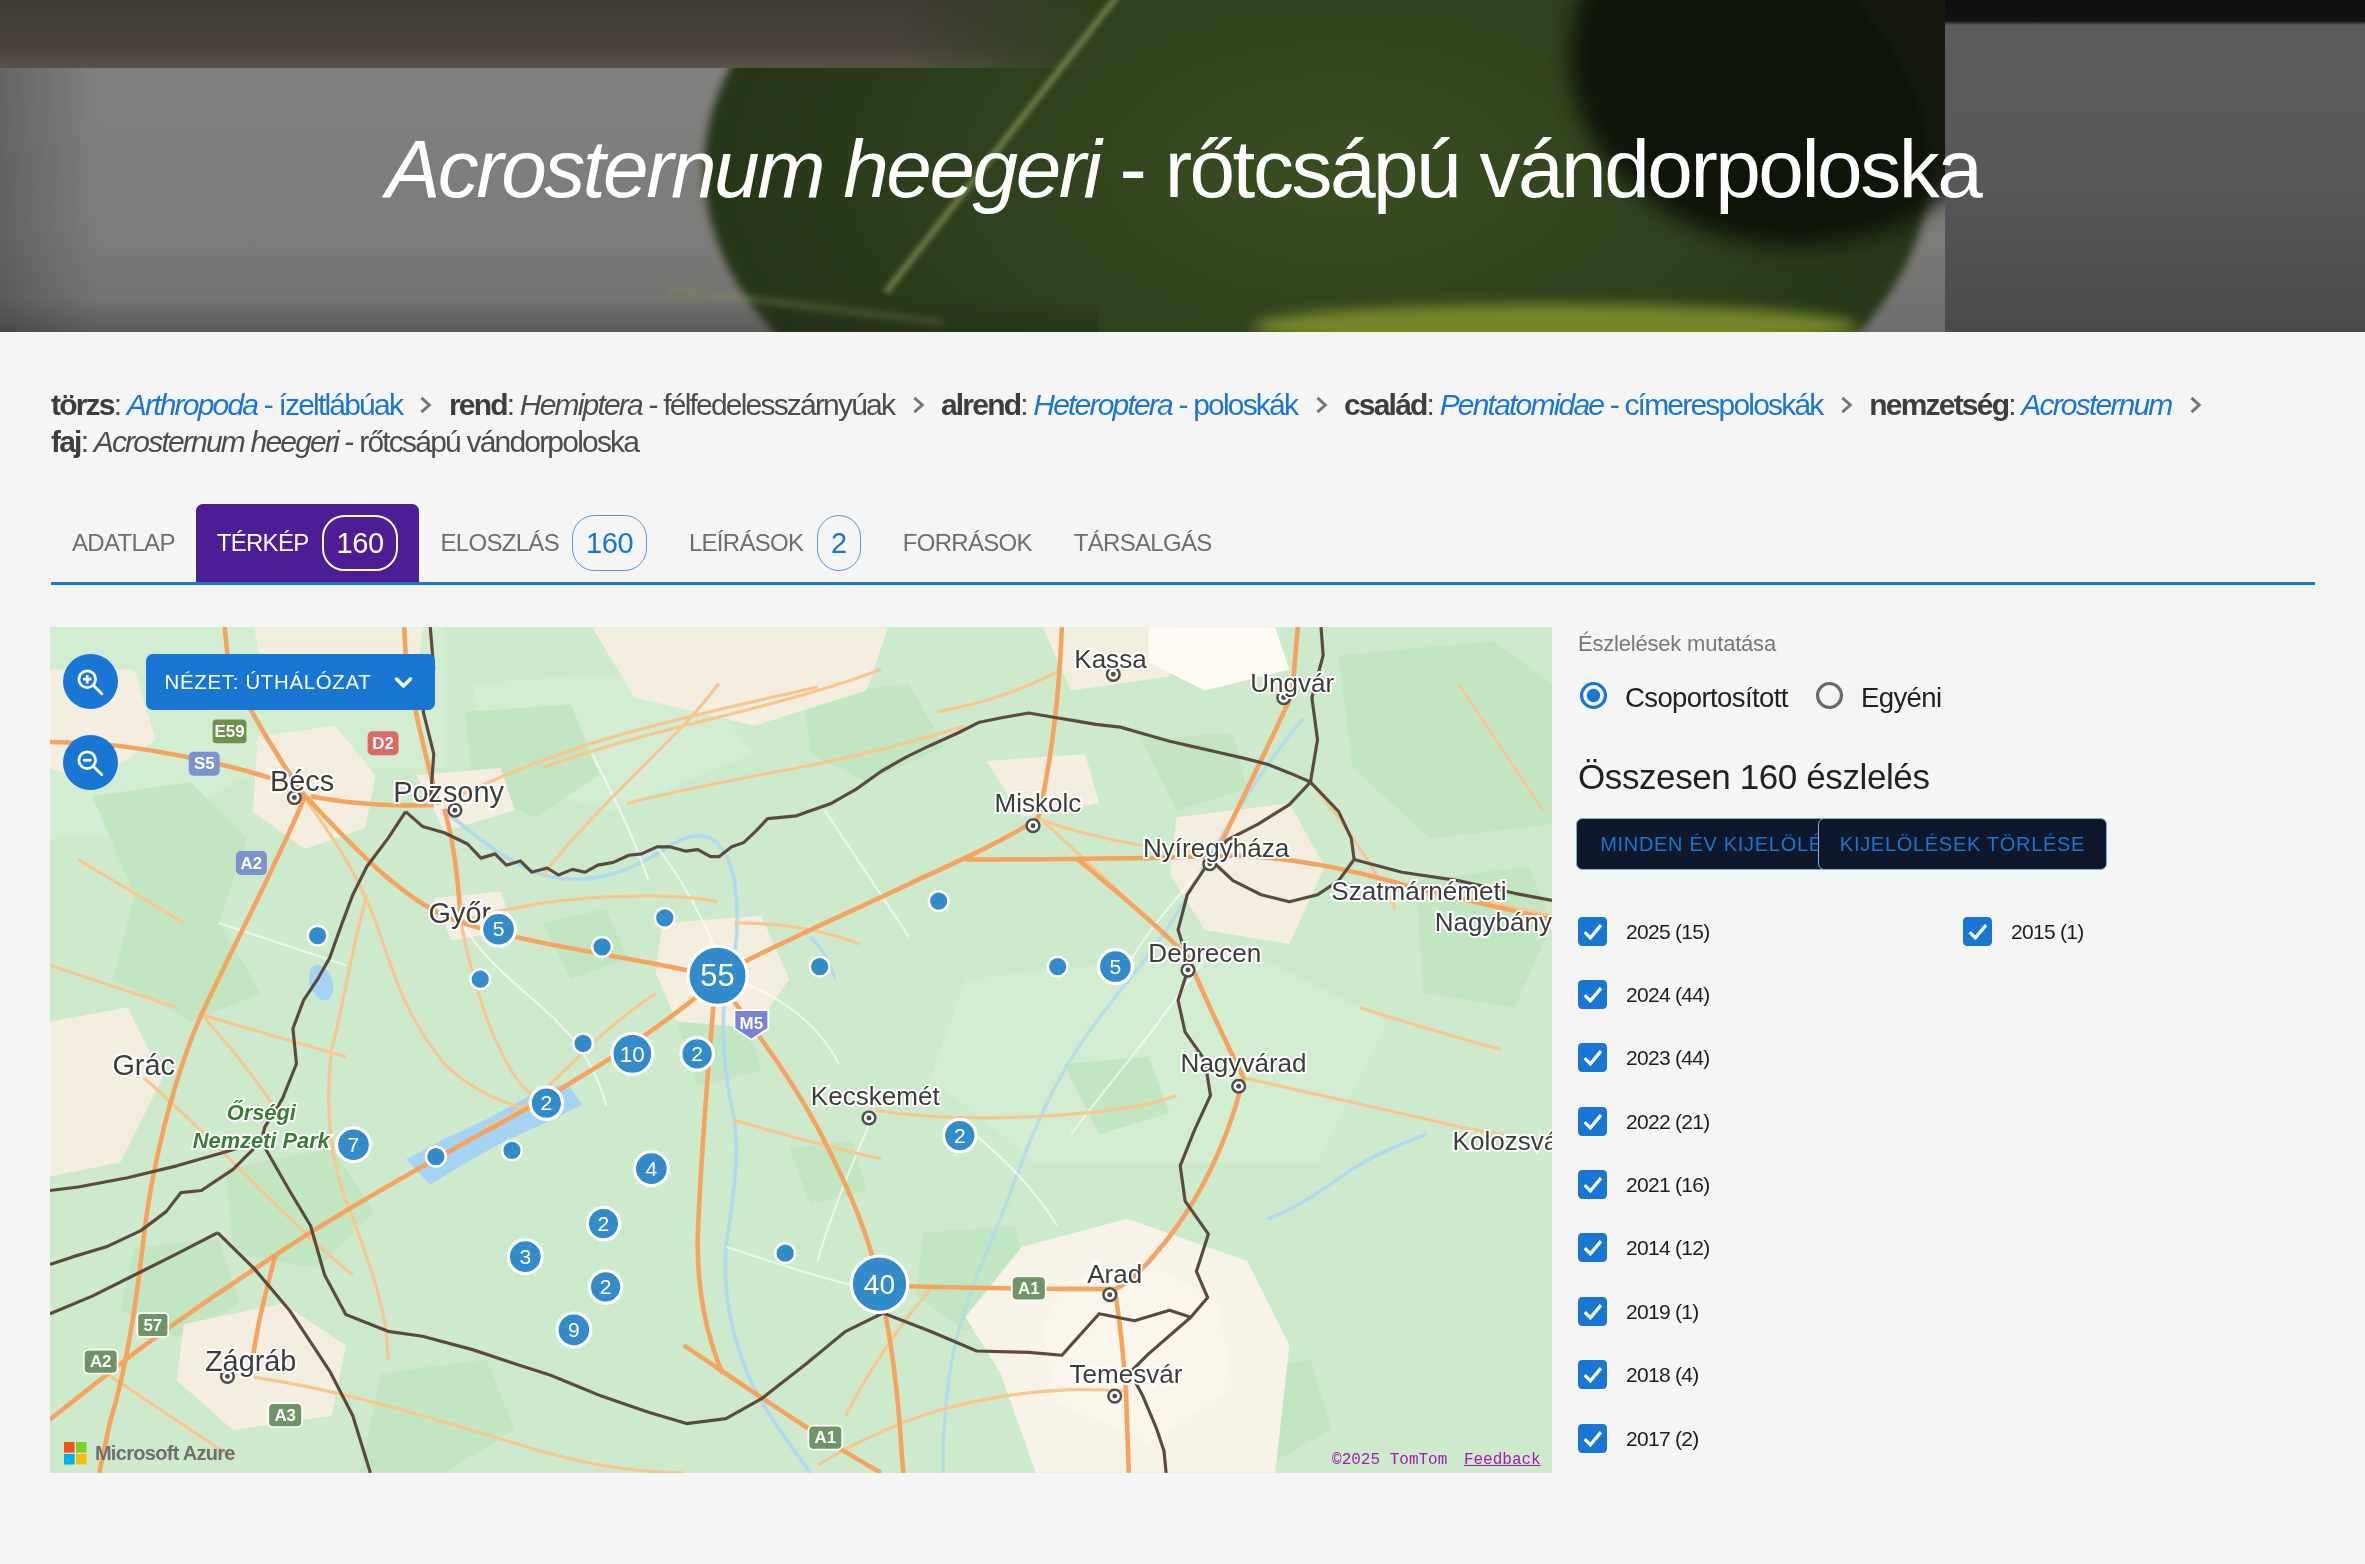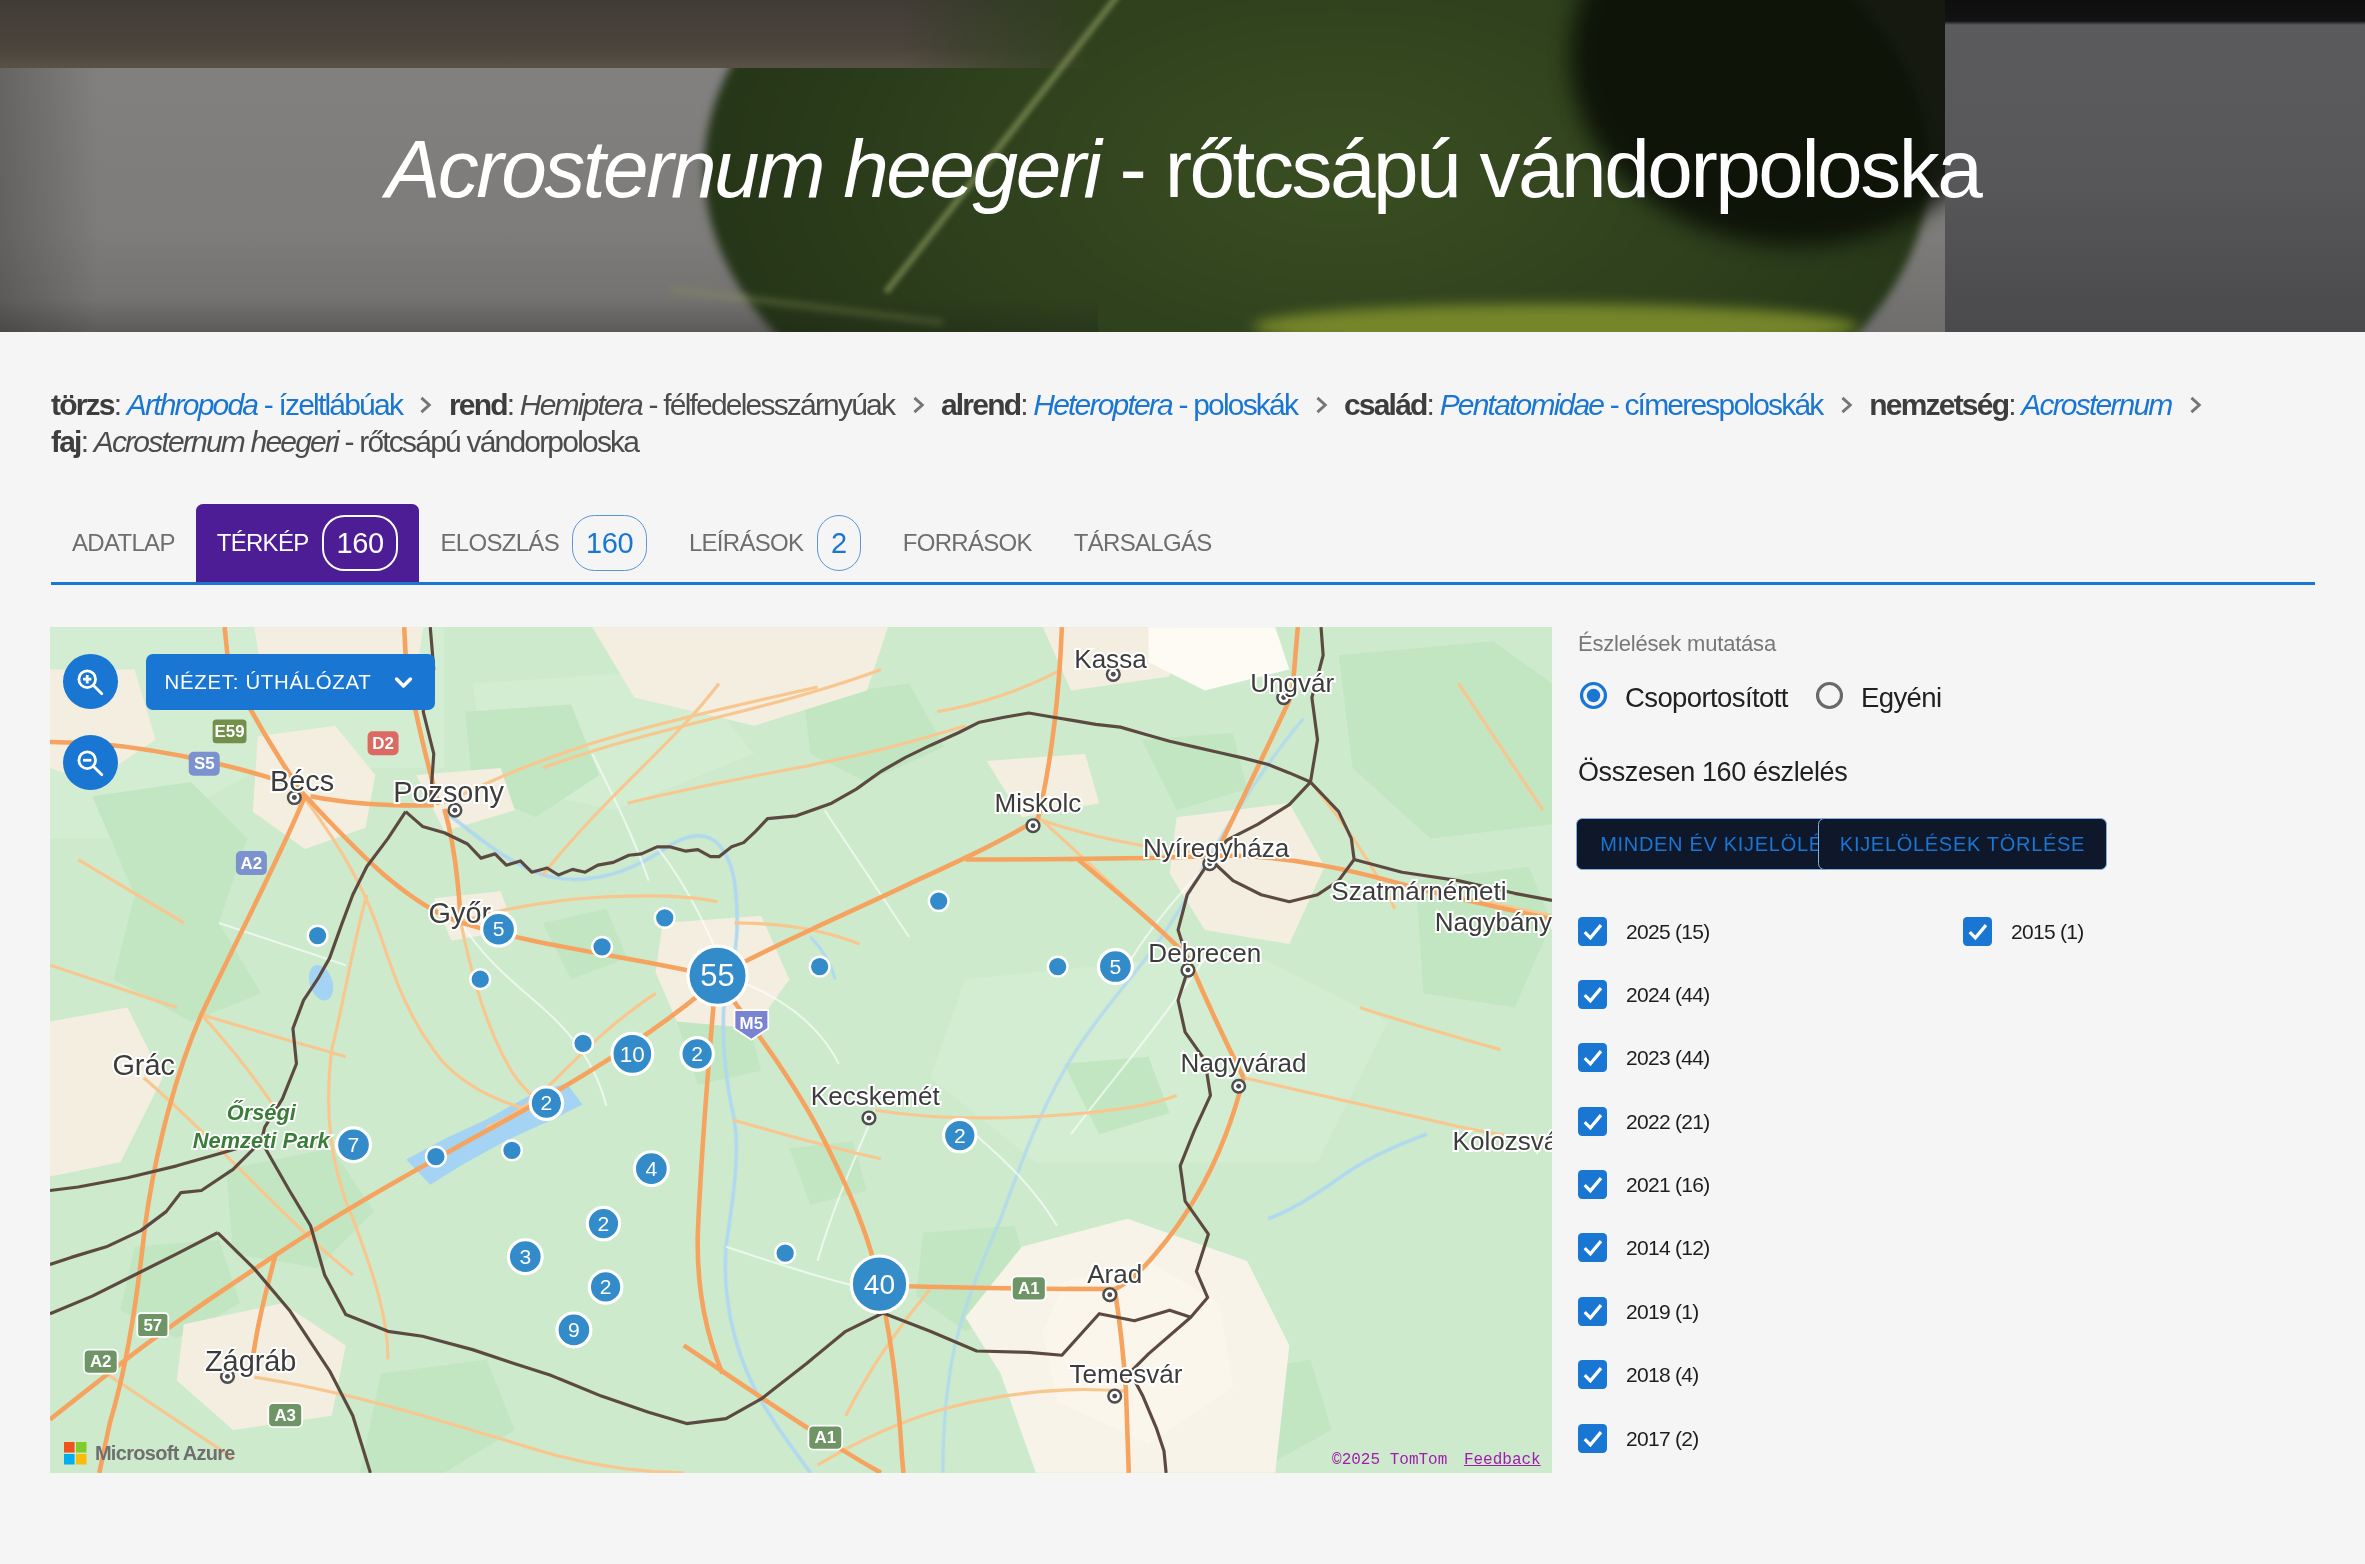--- a/index.html
+++ b/index.html
@@ -40,21 +40,21 @@
 #attr-l .mstxt{font-size:20px;color:#6f6f6f;margin-left:8.4px;font-weight:700;letter-spacing:-0.7px}
 #attr-r{position:absolute;right:11.3px;top:824px;font-family:Liberation Mono, monospace;font-size:16px;color:#a21caf}
 #attr-r u{margin-left:7px}
 
 .pt{position:absolute;white-space:nowrap}
 #p-title{left:1578px;top:631px;font-size:22px;color:#787878;letter-spacing:-0.2px}
 #p-radio1{left:1578px;top:680px}
 #p-radio2{left:1814px;top:680px}
 .rlbl1{position:absolute;left:1625px;top:682px;font-size:27.5px;color:#212121;letter-spacing:-0.6px}
 .rlbl2{position:absolute;left:1861px;top:682px;font-size:27.5px;color:#212121;letter-spacing:-0.6px}
-#p-total{left:1578px;top:757px;font-size:27px;color:#212121;letter-spacing:-0.4px}
+#p-total{left:1578px;top:757px;font-size:35px;color:#212121;letter-spacing:-0.4px}
 .obtn{position:absolute;top:818px;height:52px;border:1.4px solid #7fb0de;border-radius:6.3px;color:#1976d2;font-size:20px;letter-spacing:0.7px;display:flex;align-items:center;justify-content:center;background:#0f172a}
 #obtn1{left:1576px;width:299px}
 #obtn2{left:1818px;width:289px}
 .cbrow{position:absolute;display:flex;align-items:center}
 .cbx{width:29px;height:29px;border-radius:4.2px;background:#1976d2;display:flex;align-items:center;justify-content:center}
 .cblbl{margin-left:19px;font-size:21px;color:#1d1d1d;letter-spacing:-0.7px}
 </style>
 </head>
 <body>
 <div id="hero">

